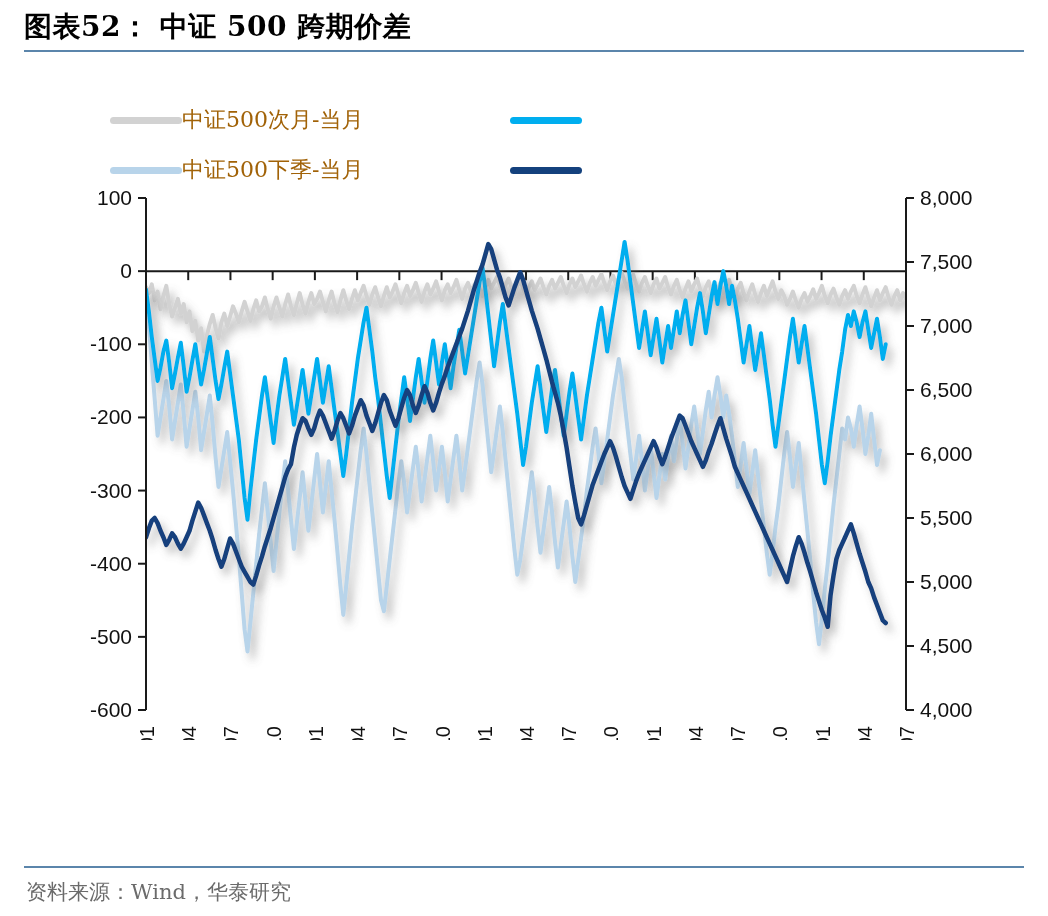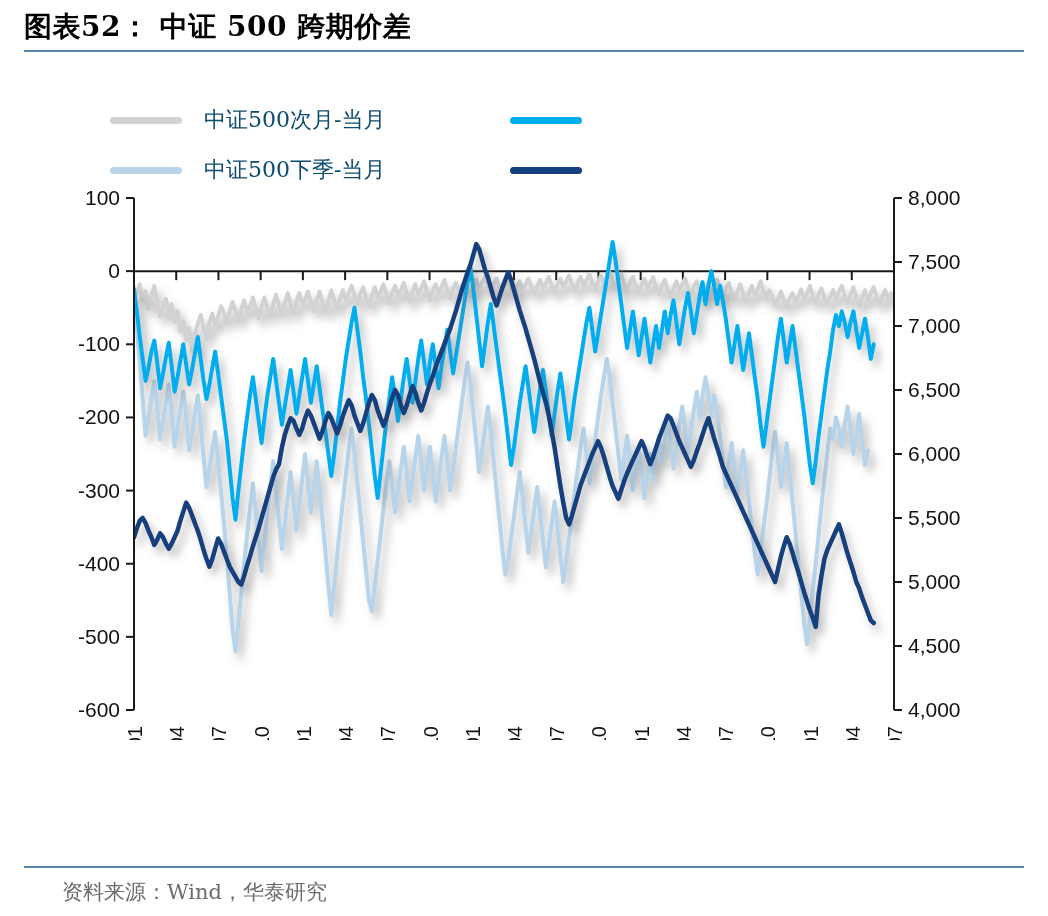--- a/index.html
+++ b/index.html
@@ -19,40 +19,40 @@
   }
   .title-rule{position:absolute;left:24px;top:50px;width:1000px;height:2px;background:#5b85ab;}
 
   
   .legend{position:absolute;left:110px;top:95px;width:800px;
           display:grid;grid-template-columns:400px 400px;grid-auto-rows:50px;}
   .legend-item{display:flex;align-items:center;}
   .legend-swatch{width:72px;height:7px;border-radius:4px;flex:0 0 auto;}
   .legend-label{
     font-family:"DejaVu Serif","Liberation Serif",serif;
-    font-size:22px;margin-left:22px;white-space:nowrap;color:#0c4a6e;
+    font-size:22px;margin-left:0;white-space:nowrap;color:#a16207;
   }
 
   
-  .chart-wrap{position:absolute;left:4px;top:180px;width:936px;height:560px;}
+  .chart-wrap{position:absolute;left:16px;top:180px;width:936px;height:560px;}
   .axis-label{
     font-size:21px;fill:#111;
     font-family:"Liberation Sans","DejaVu Sans",sans-serif;
   }
   .xtick-label{
     font-size:20px;fill:#111;
     font-family:"Liberation Sans","DejaVu Sans",sans-serif;
   }
 
   
   .footer-rule{position:absolute;left:24px;top:866px;width:1000px;height:2px;background:#5b85ab;}
   .footer-text{
     position:absolute;left:26px;top:878px;
     font-family:"DejaVu Serif","Liberation Serif",serif;
-    font-size:21px;color:#6b6b6b;white-space:nowrap;margin-left:36px;
+    font-size:21px;color:#6b6b6b;white-space:nowrap;
   }
 </style>
 </head>
 <body>
 
 <div class="page">
 
   <div class="header">
     <div class="fig-title">图表52： 中证 500 跨期价差</div>
   </div>

